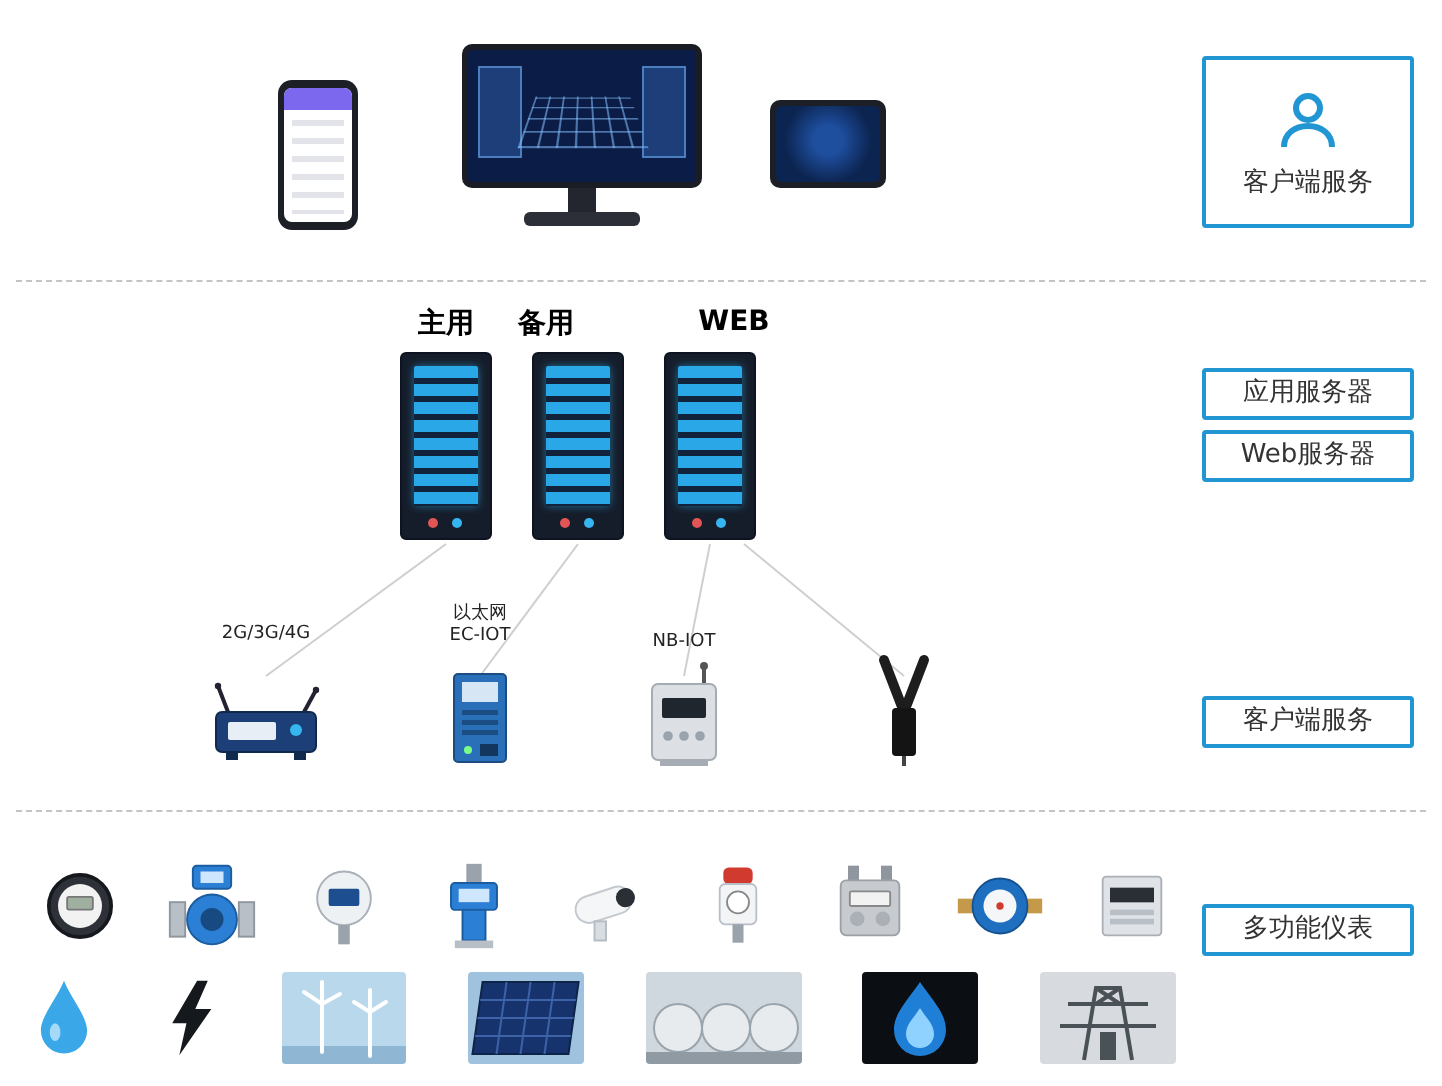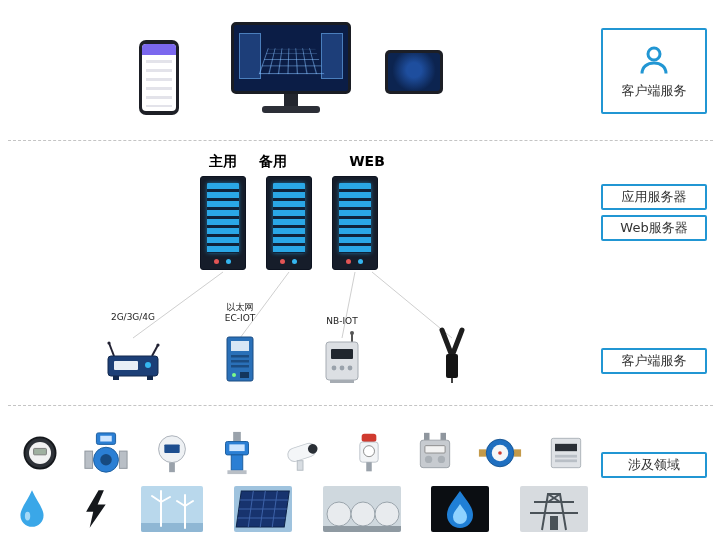--- a/index.html
+++ b/index.html
@@ -243,21 +243,21 @@
     <div class="inst">
       <svg width="44" height="44" viewBox="0 0 48 48">
         <rect x="8" y="8" width="32" height="32" rx="2" fill="#dfe2e6" stroke="#aab0b6"></rect>
         <rect x="12" y="14" width="24" height="8" fill="#2a2f36"></rect>
         <rect x="12" y="26" width="24" height="3" fill="#b9bfc6"></rect>
         <rect x="12" y="31" width="24" height="3" fill="#b9bfc6"></rect>
       </svg>
     </div>
   </div>
 
-  <div class="side-box small" style="top:452px">涉及领域</div>
+  <div class="side-box small" style="top:452px">多功能仪表</div>
 
   <div class="field-row">
     <div class="field">
       <svg width="32" height="44" viewBox="0 0 36 46">
         <path d="M18 2 C14 12 5 22 5 30 a13 13 0 0 0 26 0 C31 22 22 12 18 2 Z" fill="#3aa7e8"></path>
         <ellipse cx="13" cy="31" rx="3" ry="5" fill="#bfe6fa" opacity="0.8"></ellipse>
       </svg>
     </div>
     <div class="field">
       <svg width="32" height="44" viewBox="0 0 36 46">

